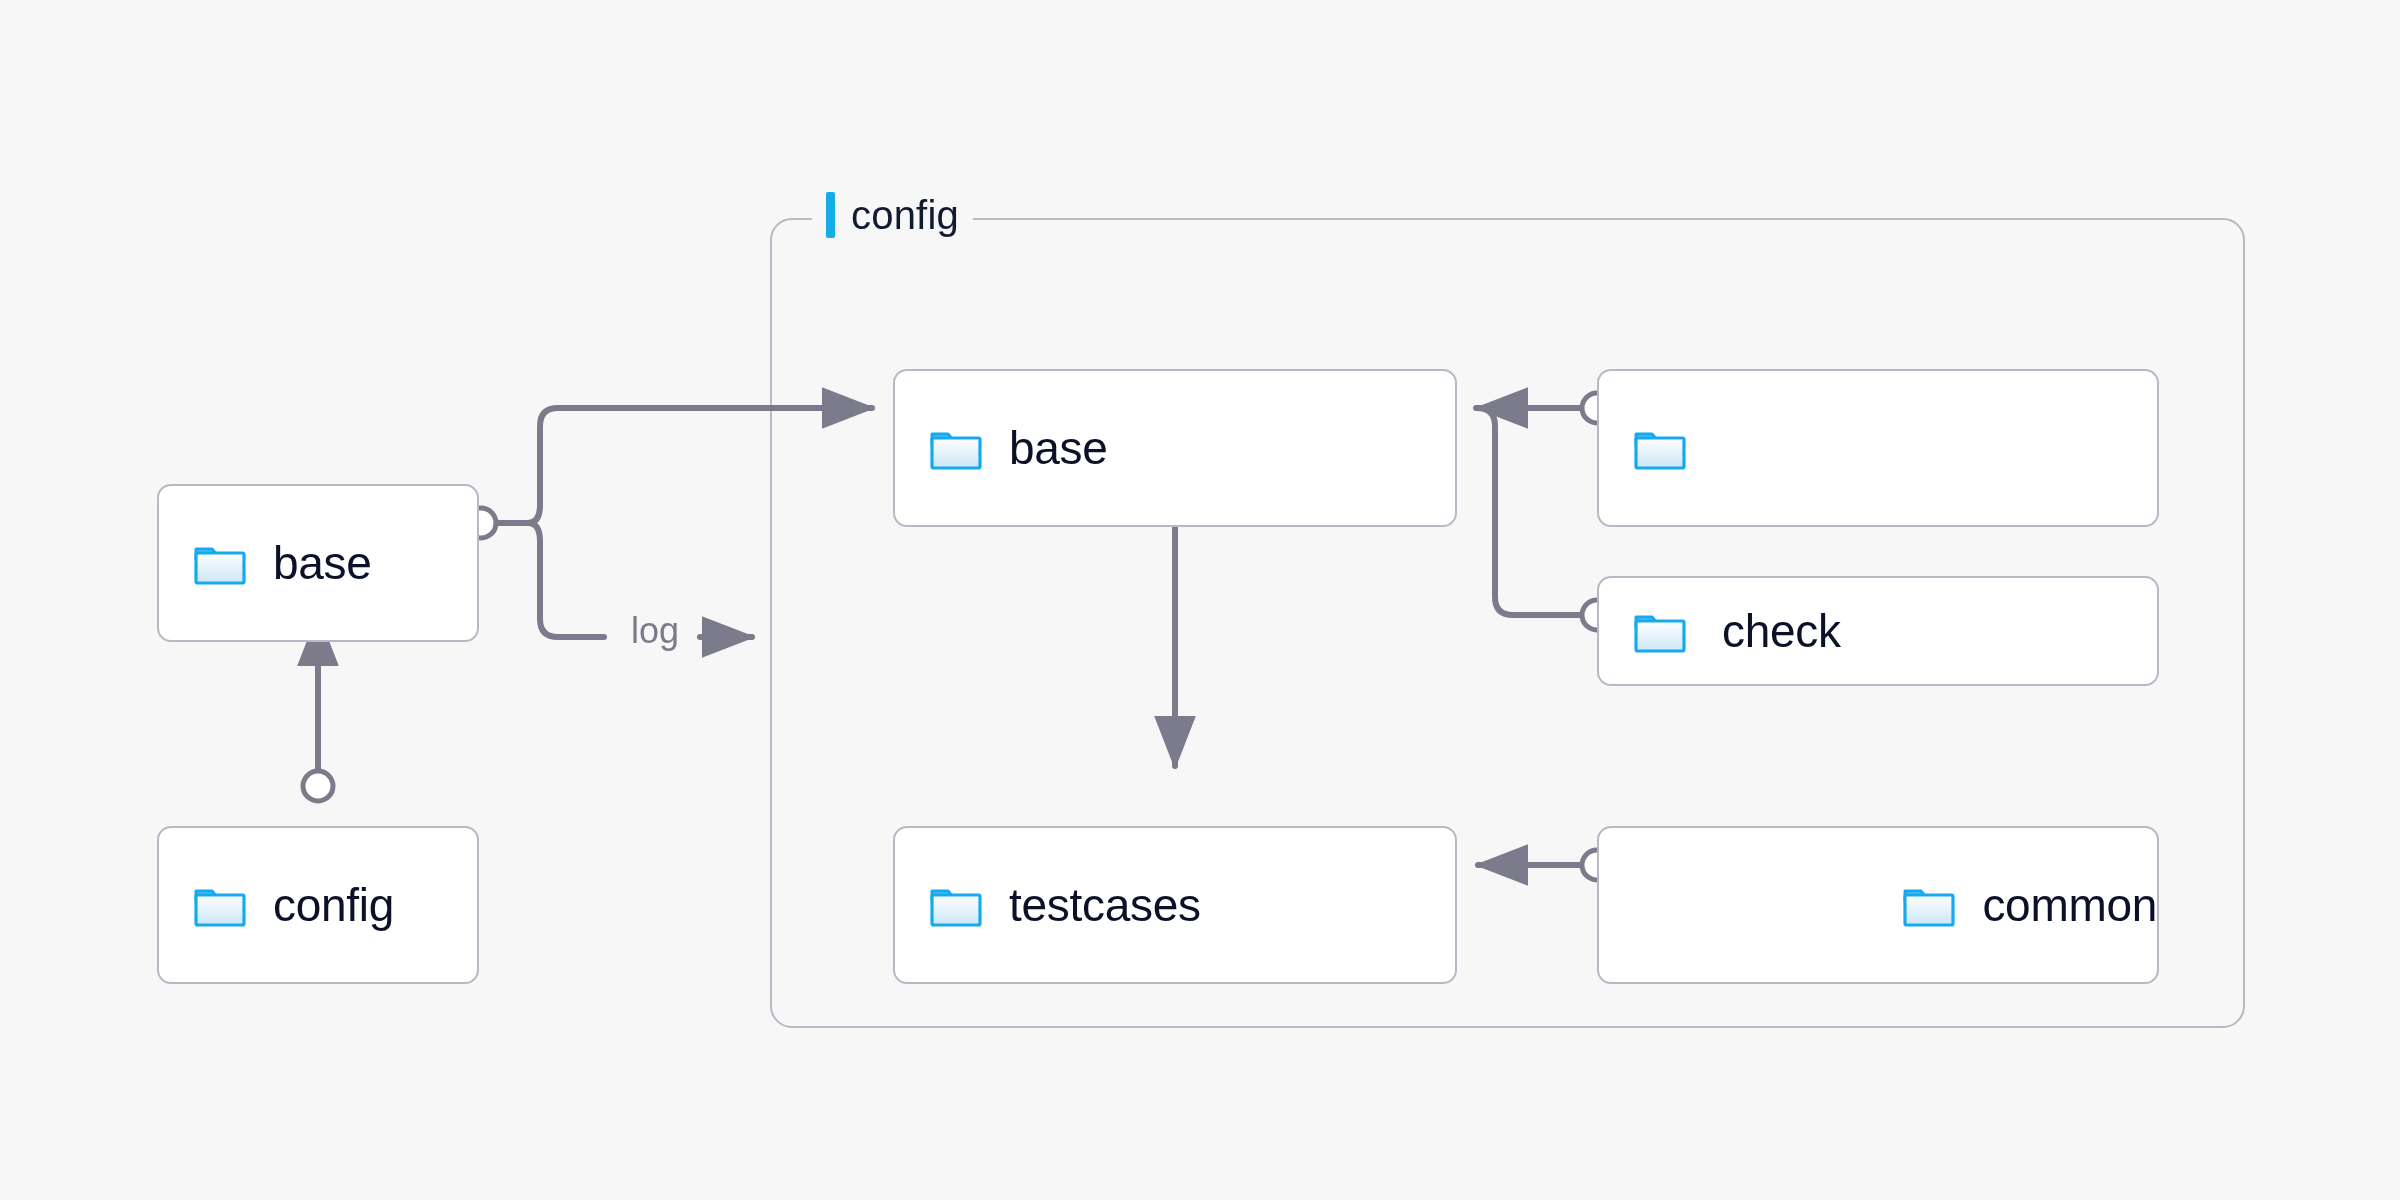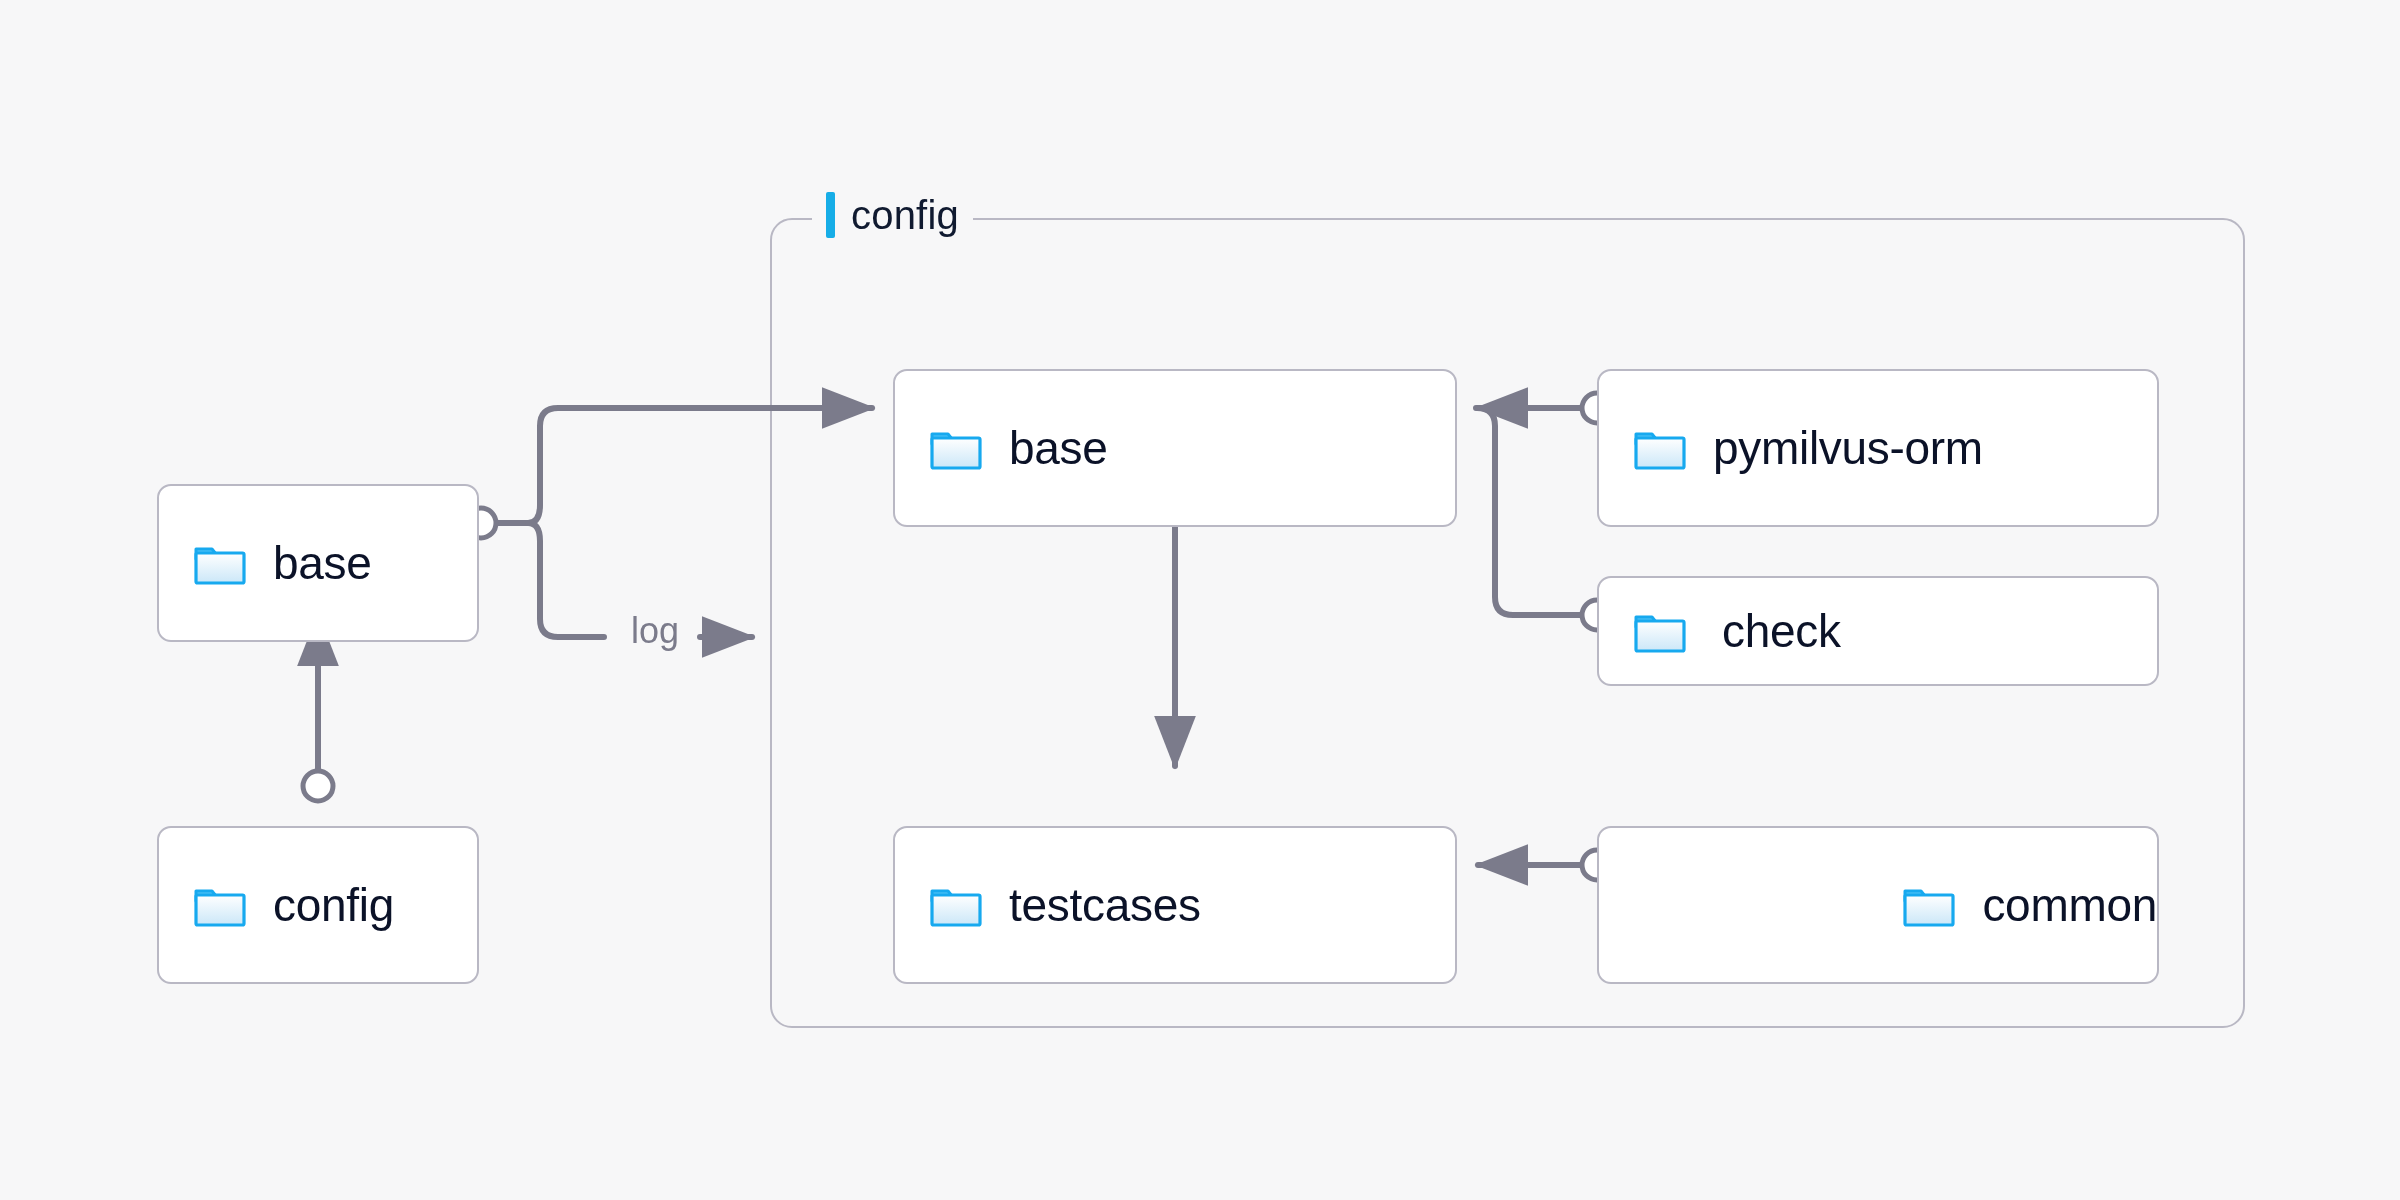--- a/index.html
+++ b/index.html
@@ -245,21 +245,20 @@
             <linearGradient id="folderBodyL" x1="0" y1="0" x2="0" y2="1">
               <stop offset="0%" stop-color="#ffffff"></stop>
               <stop offset="100%" stop-color="#cbe7f8"></stop>
             </linearGradient>
             <linearGradient id="folderTabL" x1="0" y1="0" x2="0" y2="1">
               <stop offset="0%" stop-color="#63cbf9"></stop>
               <stop offset="100%" stop-color="#19abf0"></stop>
             </linearGradient>
           </defs>
         </svg>
-        <span class="node-label">pymilvus-orm</span>
       </div>
       <div class="node" style="left: 1597px; top: 536px; width: 562px; height: 110px; gap: 35px;">
         <svg class="folder-icon" viewBox="0 0 54 46">
           <path d="M3 9 h16 l4 5 h5 v5 H3 Z" fill="url(#folderTabL)" stroke="#17a9ef" stroke-width="3" stroke-linejoin="round"></path>
           <rect x="3" y="13" width="48" height="30" rx="1.5" fill="url(#folderBodyL)" stroke="#17a9ef" stroke-width="3.2"></rect>
           <defs>
             <linearGradient id="folderBodyL" x1="0" y1="0" x2="0" y2="1">
               <stop offset="0%" stop-color="#ffffff"></stop>
               <stop offset="100%" stop-color="#cbe7f8"></stop>
             </linearGradient>

